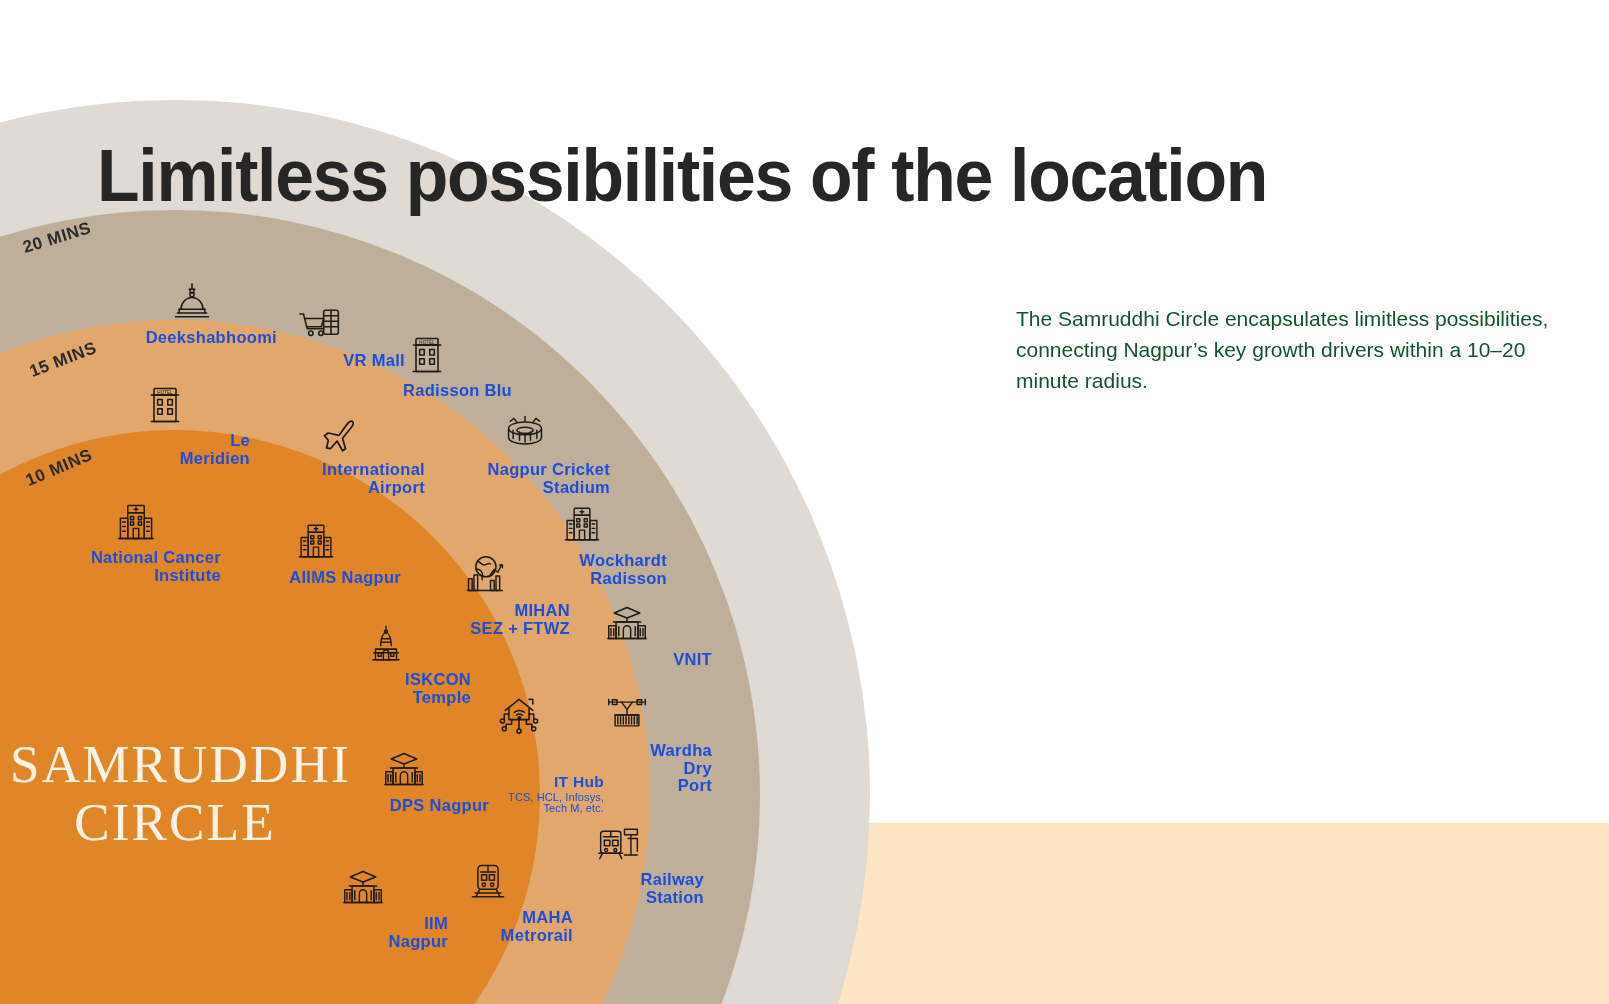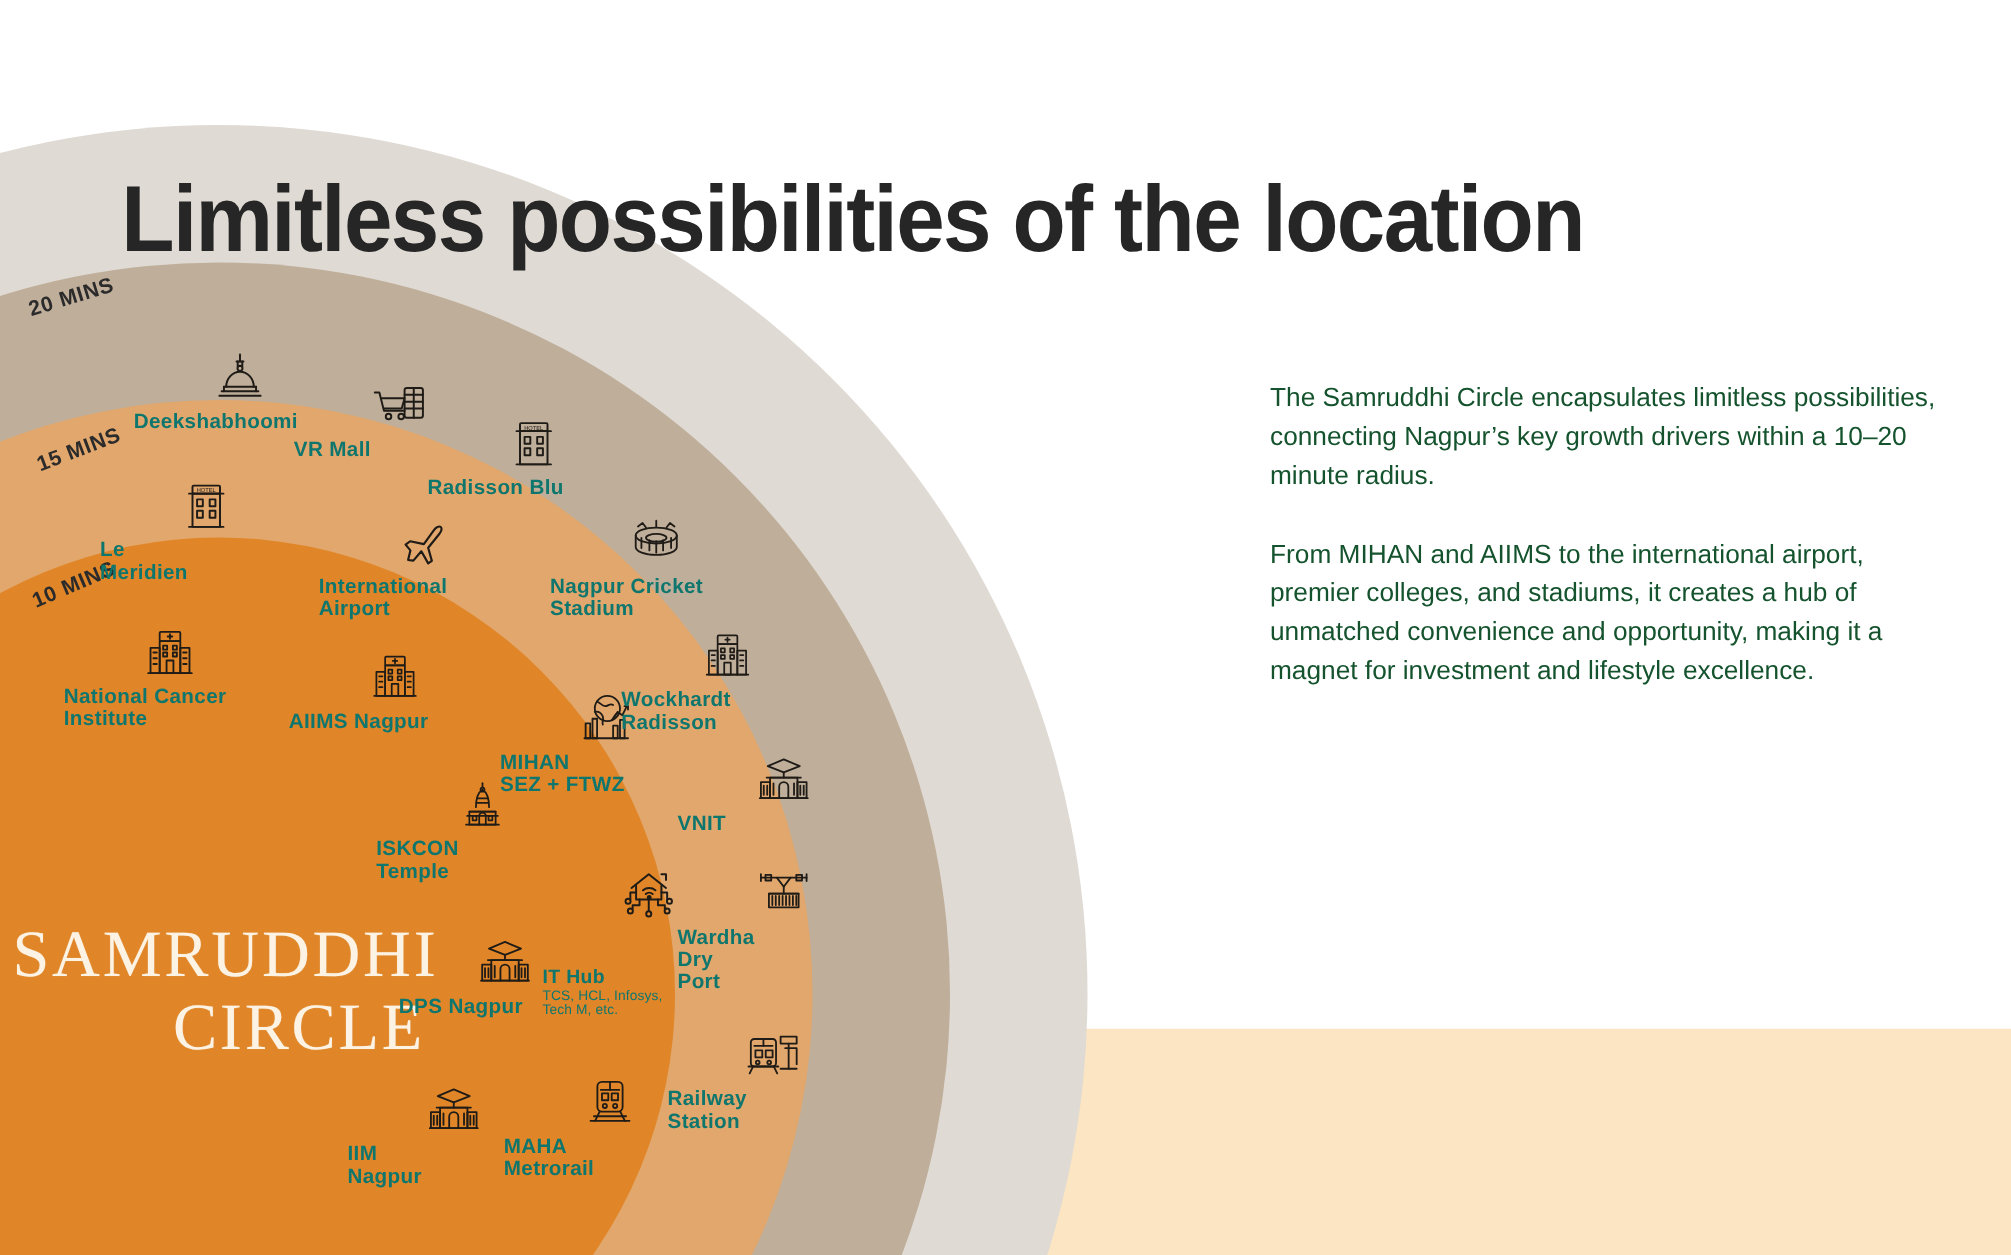--- a/index.html
+++ b/index.html
@@ -53,40 +53,40 @@
   #center-label{
     position:absolute;left:10px;top:735px;width:330px;
     text-align:center;
     z-index:7;
     color:#fdf3e4;
     font-family:"Liberation Serif", serif;
     font-size:53px;line-height:1.10;
     letter-spacing:2.2px;
     text-shadow:0 0 1px rgba(253,243,228,.35);
   }
-  #center-label .l2{display:block;text-align:right;}
+  #center-label .l2{display:block;}
 
   
   .min-label{
     position:absolute;z-index:8;
     font-size:17px;font-weight:700;letter-spacing:.6px;
     color:#2b2b2b;
     font-family:"Liberation Sans", sans-serif;
     white-space:nowrap;
   }
   #min-20{left:22px;top:228px;transform:rotate(-17deg);}
   #min-15{left:28px;top:350px;transform:rotate(-21deg);}
   #min-10{left:24px;top:458px;transform:rotate(-23deg);}
 
   
   .poi{
     position:absolute;z-index:9;
     width:170px;margin-left:-85px;
-    text-align:left;
-    color:#0f766e;
+    text-align:right;
+    color:#1d4ed8;
   }
   .poi .ico{
     display:block;height:46px;line-height:0;margin:0 auto 3px auto;
   }
   .poi .ico svg{display:block;margin:0 auto;}
   .poi .lbl{
     display:block;
     font-size:16.5px;font-weight:700;line-height:1.07;
     letter-spacing:.3px;
     font-family:"Liberation Sans", sans-serif;
@@ -461,14 +461,13 @@
       <path d="M7 40h34"></path>
         <path d="M10 36h28"></path>
     </svg>
   </span>
   <span class="lbl">MAHA
 Metrorail</span>
 </div>
 
 <div id="desc">
   <p>The Samruddhi Circle encapsulates limitless possibilities, connecting Nagpur’s key growth drivers within a 10–20 minute radius.</p>
-  <p>From MIHAN and AIIMS to the international airport, premier colleges, and stadiums, it creates a hub of unmatched convenience and opportunity, making it a magnet for investment and lifestyle excellence.</p>
 </div>
 
 </body></html>

